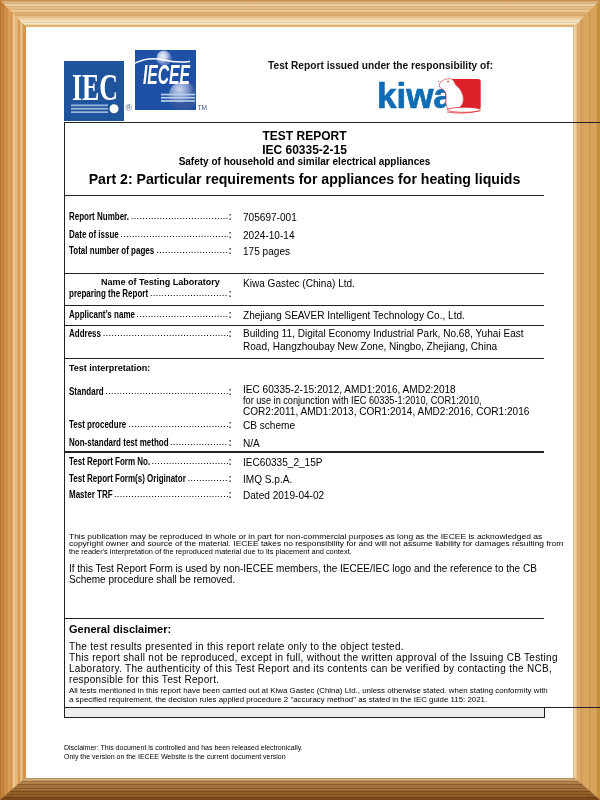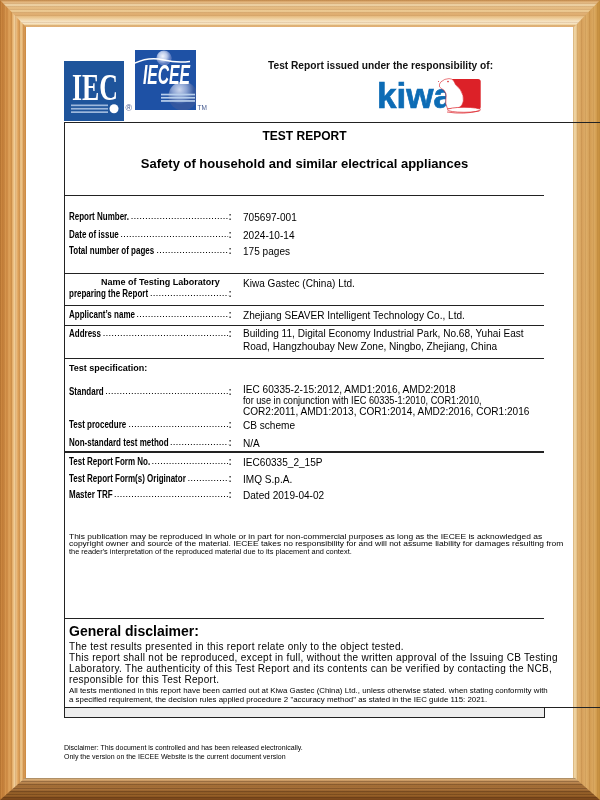--- a/index.html
+++ b/index.html
@@ -118,21 +118,23 @@
 <div id="tbl">
   <div class="hl" style="top:72px"></div>
   <div class="hl" style="top:150px"></div>
   <div class="hl" style="top:182px"></div>
   <div class="hl" style="top:202px"></div>
   <div class="hl" style="top:235px"></div>
   <div class="hl" style="top:328px;height:2px"></div>
   <div class="hl" style="top:495px"></div>
 
   <div class="t b c" style="top:5.5px;font-size:12px;">TEST REPORT</div>
-  <div class="t b c" style="top:33px;font-size:13px;">Safety of household and similar electrical appliances</div>
+  <div class="t b c" style="top:19.5px;font-size:12px;">IEC 60335-2-15</div>
+  <div class="t b c" style="top:33px;font-size:10px;">Safety of household and similar electrical appliances</div>
+  <div class="t b c" style="top:48px;font-size:14.1px;">Part 2: Particular requirements for appliances for heating liquids</div>
 
   <div class="t b lab" style="top:88px">
       <span>Report Number.</span>
       <span class="fill"></span>
       <span>:</span>
     </div>
   <div class="t val" style="top:88px">705697-001</div>
   <div class="t b lab" style="top:106px">
       <span>Date of issue</span>
       <span class="fill"></span>
@@ -162,21 +164,21 @@
   <div class="t val" style="top:186px">Zhejiang SEAVER Intelligent Technology Co., Ltd.</div>
 
   <div class="t b lab" style="top:205px">
       <span>Address</span>
       <span class="fill"></span>
       <span>:</span>
     </div>
   <div class="t val" style="top:204px">Building 11, Digital Economy Industrial Park, No.68, Yuhai East</div>
   <div class="t val" style="top:217px">Road, Hangzhoubay New Zone, Ningbo, Zhejiang, China</div>
 
-  <div class="t b" style="top:240px;left:4px;">Test specification:</div>
+  <div class="t b" style="top:240px;left:4px;">Test interpretation:</div>
 
   <div class="t b lab" style="top:263px">
       <span>Standard</span>
       <span class="fill"></span>
       <span>:</span>
     </div>
   <div class="t val" style="top:260px">IEC 60335-2-15:2012, AMD1:2016, AMD2:2018</div>
   <div class="t val" style="top:271px;transform:scaleX(0.82)">for use in conjunction with IEC 60335-1:2010, COR1:2010,</div>
   <div class="t val" style="top:282px">COR2:2011, AMD1:2013, COR1:2014, AMD2:2016, COR1:2016</div>
 
@@ -211,23 +213,24 @@
   <div class="t b lab" style="top:366px">
       <span>Master TRF</span>
       <span class="fill"></span>
       <span>:</span>
     </div>
   <div class="t val" style="top:366px">Dated 2019-04-02</div>
 
 
   <div class="t sm" style="top:410px;left:4px;">This publication may be reproduced in whole or in part for non-commercial purposes as long as the IECEE is acknowledged as<br>copyright owner and source of the material. IECEE takes no responsibility for and will not assume liability for damages resulting from<br><span style="display:inline-block;transform:scaleX(0.875);transform-origin:0 0;">the reader's interpretation of the reproduced material due to its placement and context.</span></div>
 
-
-
-  <div class="t b" style="top:500px;left:4px;font-size:14px;">General disclaimer:</div>
+  <div class="t p" style="top:440px;left:4px;">If this Test Report Form is used by non-IECEE members, the IECEE/IEC logo and the reference to the CB<br>Scheme procedure shall be removed.</div>
+
+
+  <div class="t b" style="top:500px;left:4px;font-size:11px;">General disclaimer:</div>
 
   <div class="t p" style="top:518px;left:4px;line-height:11px;letter-spacing:0.3px;">The test results presented in this report relate only to the object tested.<br>This report shall not be reproduced, except in full, without the written approval of the Issuing CB Testing<br>Laboratory. The authenticity of this Test Report and its contents can be verified by contacting the NCB,<br>responsible for this Test Report.</div>
 
   <div class="t" style="top:564px;left:4px;font-size:8.4px;line-height:10.6px;transform:scale(0.94,0.8);transform-origin:0 0;">All tests mentioned in this report have been carried out at Kiwa Gastec (China) Ltd., unless otherwise stated. when stating conformity with<br>a specified requirement, the decision rules applied procedure 2 "accuracy method" as stated in the IEC guide 115: 2021.</div>
 </div>
 
 <div id="graybar"></div>
 
 <div id="discl">Disclaimer: This document is controlled and has been released electronically.<br>Only the version on the IECEE Website is the current document version</div>
 

